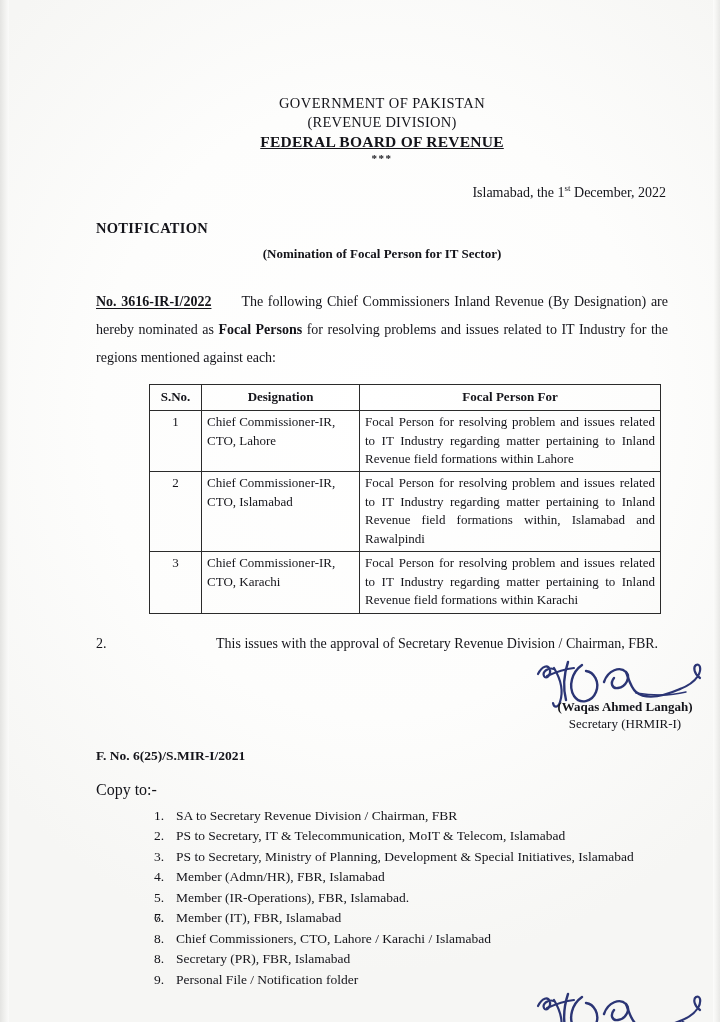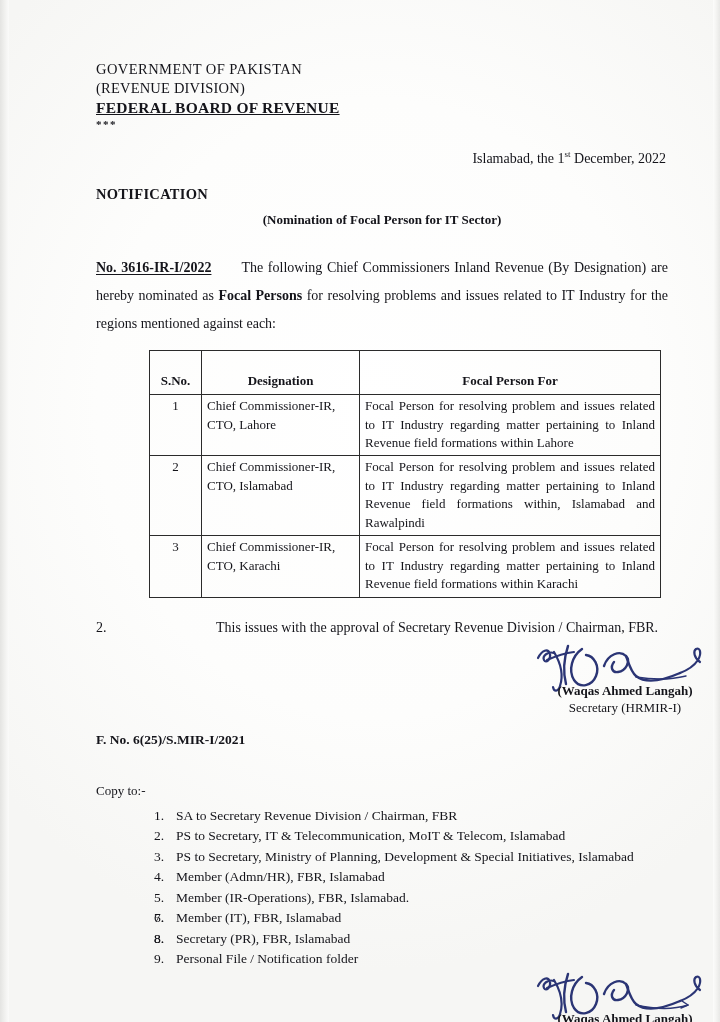--- a/index.html
+++ b/index.html
@@ -43,21 +43,22 @@
   }
 
   .content {
     position: relative;
     z-index: 2;
     padding: 0 52px 0 96px;
   }
 
   
   .letterhead {
-    padding-top: 60px;
+    text-align: center;
+    padding-top: 94px;
     line-height: 1.28;
   }
   .lh-line1 {
     font-size: 14.5px;
     letter-spacing: 0.45px;
   }
   .lh-line2 {
     font-size: 14.5px;
     letter-spacing: 0.2px;
   }
@@ -133,21 +134,21 @@
   table.nomination th,
   table.nomination td {
     border: 1px solid #2b2b2b;
     padding: 2px 5px 3px 5px;
     vertical-align: top;
     line-height: 1.42;
   }
   table.nomination th {
     text-align: center;
     font-weight: bold;
-    padding-top: 21px;
+    padding-top: 3px;
     padding-bottom: 4px;
   }
   .col-sno { width: 52px; }
   .col-desig { width: 158px; }
   .col-focal { width: auto; }
   td.c-sno {
     text-align: center;
     padding-top: 3px;
   }
   td.c-desig { text-align: left; }
@@ -208,22 +209,22 @@
     margin-top: 16px;
     font-size: 13.5px;
     font-weight: bold;
   }
   .fileno .u {
     text-underline-offset: 2px;
   }
 
   
   .copyto-label {
-    margin-top: 35px;
-    font-size: 13px;
+    margin-top: 17px;
+    font-size: 16px;
   }
   ol.copylist {
     list-style: none;
     margin: 7px 0 0 0;
     padding: 0 0 0 46px;
     font-size: 13.5px;
   }
   ol.copylist li {
     position: relative;
     line-height: 1.52;
@@ -323,21 +324,21 @@
 
     <div class="copyto-label">Copy to:-</div>
     <ol class="copylist">
       <li><span class="idx">1.</span><span>SA to Secretary Revenue Division / Chairman, FBR</span></li>
       <li><span class="idx">2.</span><span>PS to Secretary, IT &amp; Telecommunication, MoIT &amp; Telecom, Islamabad</span></li>
       <li><span class="idx">3.</span><span>PS to Secretary, Ministry of Planning, Development &amp; Special Initiatives, Islamabad</span></li>
       <li><span class="idx">4.</span><span>Member (Admn/HR), FBR, Islamabad</span></li>
       <li><span class="idx">5.</span><span>Member (IR-Operations), FBR, Islamabad.</span></li>
       <li><span class="idx">6.</span></li>
       <li><span class="idx">7.</span><span>Member (IT), FBR, Islamabad</span></li>
-      <li><span class="idx">8.</span></li>
+      <li><span class="idx">8.</span><span>Chief Commissioners, CTO, Lahore / Karachi / Islamabad</span></li>
       <li><span class="idx">8.</span><span>Secretary (PR), FBR, Islamabad</span></li>
       <li><span class="idx">9.</span><span>Personal File / Notification folder</span></li>
     </ol>
 
     <div class="sig-block bottom">
       <div class="sig-ink">
         <svg width="190" height="56" viewBox="0 0 190 56" fill="none" xmlns="http://www.w3.org/2000/svg" aria-hidden="true">
           <g stroke="#2b3575" fill="none" stroke-linecap="round" stroke-linejoin="round">
             <path d="M8 18 C12 10, 18 8, 20 14 C21 19, 16 24, 14 20 C12 16, 18 11, 24 13" stroke-width="2.2"></path>
             <path d="M24 12 C30 22, 34 34, 30 46 C28 52, 24 52, 23 47" stroke-width="2.2"></path>

